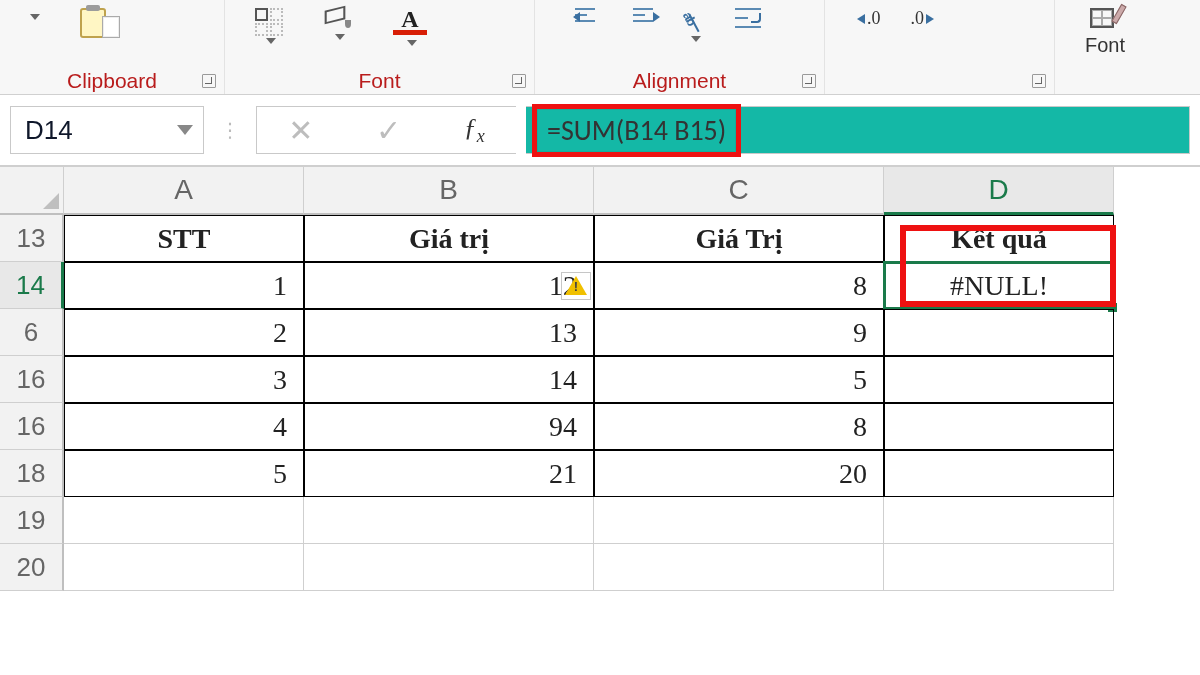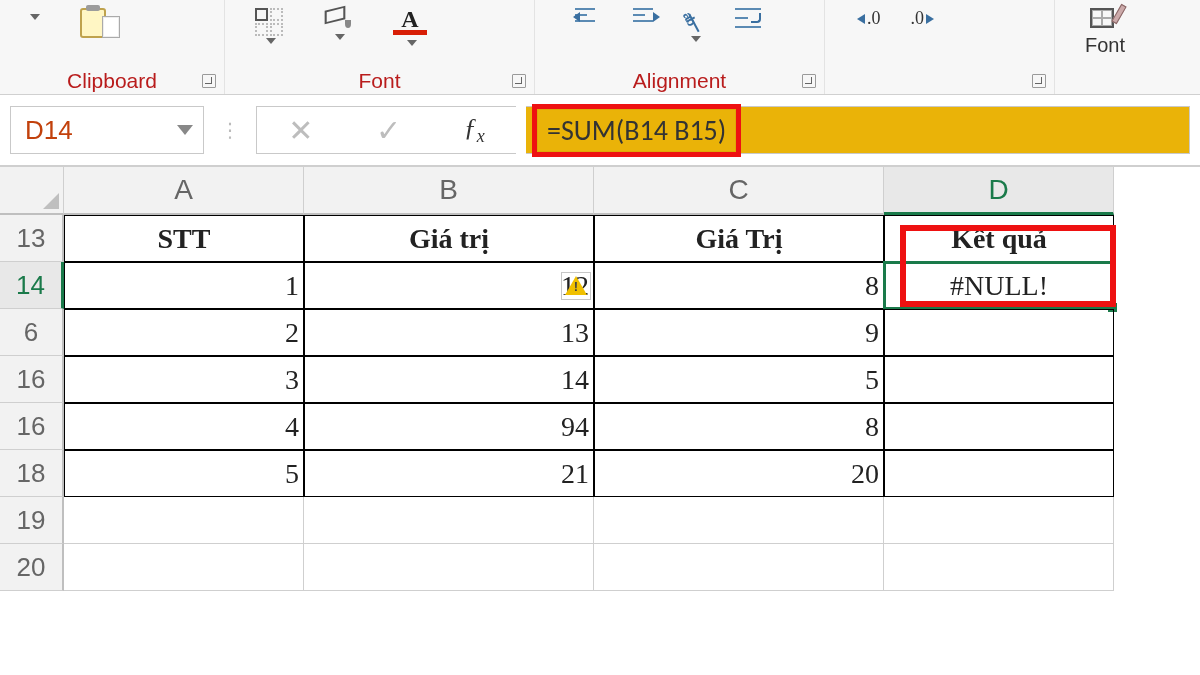--- a/index.html
+++ b/index.html
@@ -166,42 +166,42 @@
     padding: 14px 10px;
     gap: 10px;
     border-bottom: 2px solid #cfcfcf;
     background:#fff;
   }
   .namebox{
     width: 194px; height: 48px;
     border:1px solid #c9c9c9;
     display:flex; align-items:center; justify-content:space-between;
     padding:0 10px 0 14px;
-    font-size:26px; color:#c2410c;
+    font-size:26px; color:#0f172a;
     background:#fff;
   }
   .namebox .dd{
     width:0;height:0;border-left:8px solid transparent;border-right:8px solid transparent;
     border-top:10px solid #888;
   }
   .split-dots{ color:#bbb; font-size:20px; padding:0 6px; }
   .fbar-btns{
     display:flex; align-items:center; width:260px; height:48px;
     border:1px solid #c9c9c9; border-right:none;
     justify-content: space-around;
     background:#fff;
   }
   .fbar-btns .x{ font: 300 30px Arial; color:#bdbdbd; }
   .fbar-btns .chk{ font: 30px Arial; color:#bdbdbd; }
   .fbar-btns .fx{ font: italic 26px "Times New Roman",serif; color:#333; }
   .fbar-btns .fx sub{font-size:18px; font-style:italic;}
   .formula-box{
     flex:1; height:48px; border:1px solid #c9c9c9; border-left:none;
     display:flex; align-items:center; padding-left:6px;
-    background:#eab308;
+    background:#14b8a6;
   }
   .formula-text{
     font: 28px Calibri,Arial,sans-serif;
     color:#333;
     padding: 4px 10px;
   }
   .red-box{ border:5px solid #e11; box-shadow:0 0 0 1px rgba(0,0,0,.05) inset;}
 
   
   .sheet{
@@ -227,21 +227,21 @@
     width:0;height:0;border-left:16px solid transparent;border-bottom:16px solid #bfbfbf;
   }
   .rowhead{
     height:47px; display:flex;align-items:center;justify-content:center;
     border-right:2px solid #bfbfbf; border-bottom:1px solid #cfcfcf;
     font-size:26px; color:#666;
   }
   .rowhead.sel{ background:#e8e8e8; color:#1a7a4a; border-right:3px solid #1a7a4a;}
   .cell{
     height:47px; border-right:1px solid #cfcfcf; border-bottom:1px solid #cfcfcf;
-    display:flex; align-items:center; padding:0 4px;
+    display:flex; align-items:center; padding:0 16px;
     font: 28px "Times New Roman", serif;
     position:relative;
   }
   .cell.b { border:1.5px solid #000; }
   .cell.hcenter{justify-content:center;}
   .cell.right{justify-content:flex-end;}
   .cell.header-cell{font-weight:700; justify-content:center;}
 
   .active-cell-outline{
     position:absolute; border:3px solid #1a7a4a;

